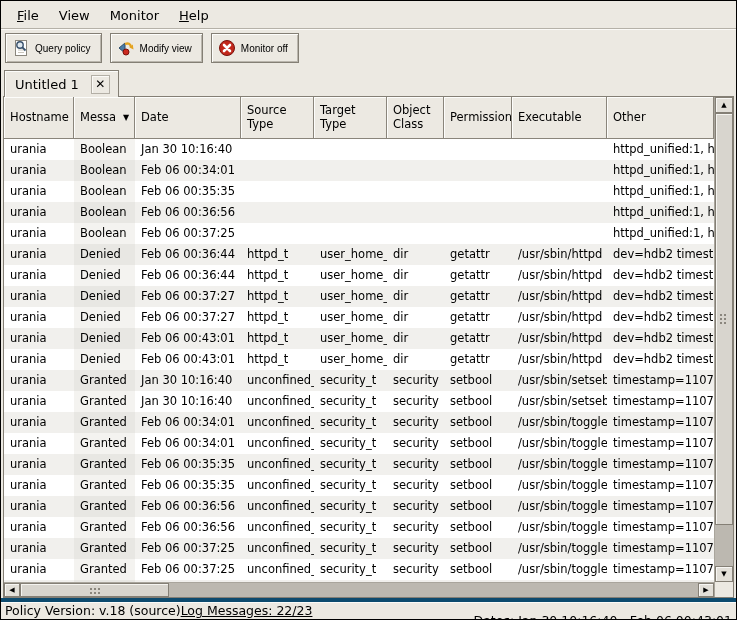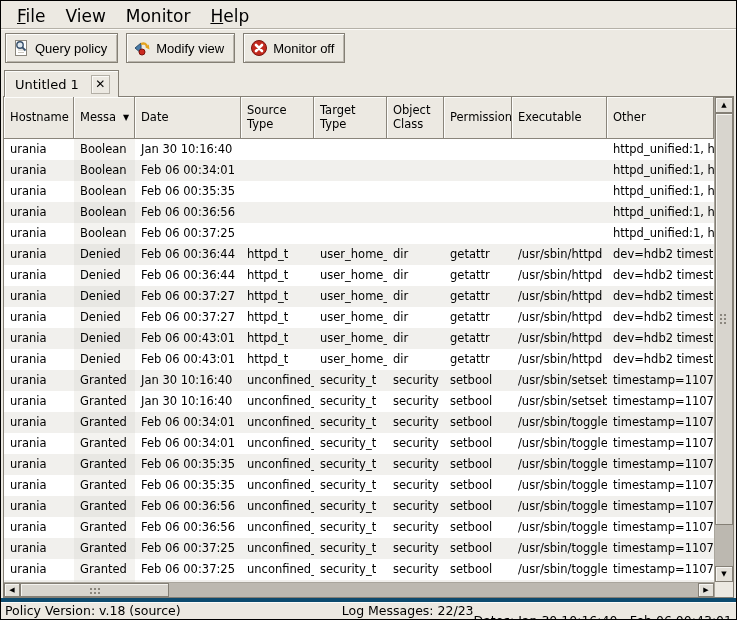--- a/index.html
+++ b/index.html
@@ -11,40 +11,40 @@
     background:#ece9e2;
     border:1px solid #000;
     display:flex; flex-direction:column;
     overflow:hidden;
     color:#000;
   }
 
   
   .menubar{
     height:28px; flex:0 0 28px;
-    display:flex; align-items:flex-start;
+    display:flex; align-items:flex-end;
     padding-left:6px;
     border-bottom:1px solid #b5b1a8;
     box-shadow:0 1px 0 #fbfaf7;
-    font-size:17px;
+    font-size:13px;
   }
   .menu-item{ padding:5px 10px; cursor:default; }
   .menu-item .accel{ text-decoration:underline; }
 
   
   .toolbar{
     height:38px; flex:0 0 38px;
     display:flex; align-items:center;
     padding:0 4px; gap:8px;
   }
   .tool-btn{
     height:30px;
     display:flex; align-items:center; gap:5px;
     padding:0 10px 0 6px;
-    font-size:13px;
+    font-size:10px;
     background:#ece9e2;
     border:1px solid #847f75;
     box-shadow:inset 1px 1px 0 #fdfdfb, inset -1px -1px 0 #bab6ad;
     cursor:default;
   }
   .tool-btn svg{ display:block; }
 
   
   .tabbar{
     height:29px; flex:0 0 29px;
@@ -176,21 +176,21 @@
   
   .statusbar{
     flex:0 0 21px; height:21px;
     display:flex; align-items:center;
     border-top:4px solid #0c4a6e;
     box-shadow:inset 0 1px 0 #fbfaf7;
     font-size:12.5px;
     padding:0 4px;
   }
   .status-left{ white-space:nowrap; }
-  .status-center{ flex:1 1 auto; text-align:right; white-space:nowrap; }
+  .status-center{ flex:1 1 auto; text-align:left; white-space:nowrap;text-decoration:underline; }
   .status-right{ white-space:nowrap; text-align:right;margin-top:19px; }
 </style>
 </head>
 <body>
 
 <div class="window">
 
   <div class="menubar">
 
       <span class="menu-item"><span class="accel">F</span><span>ile</span></span>

